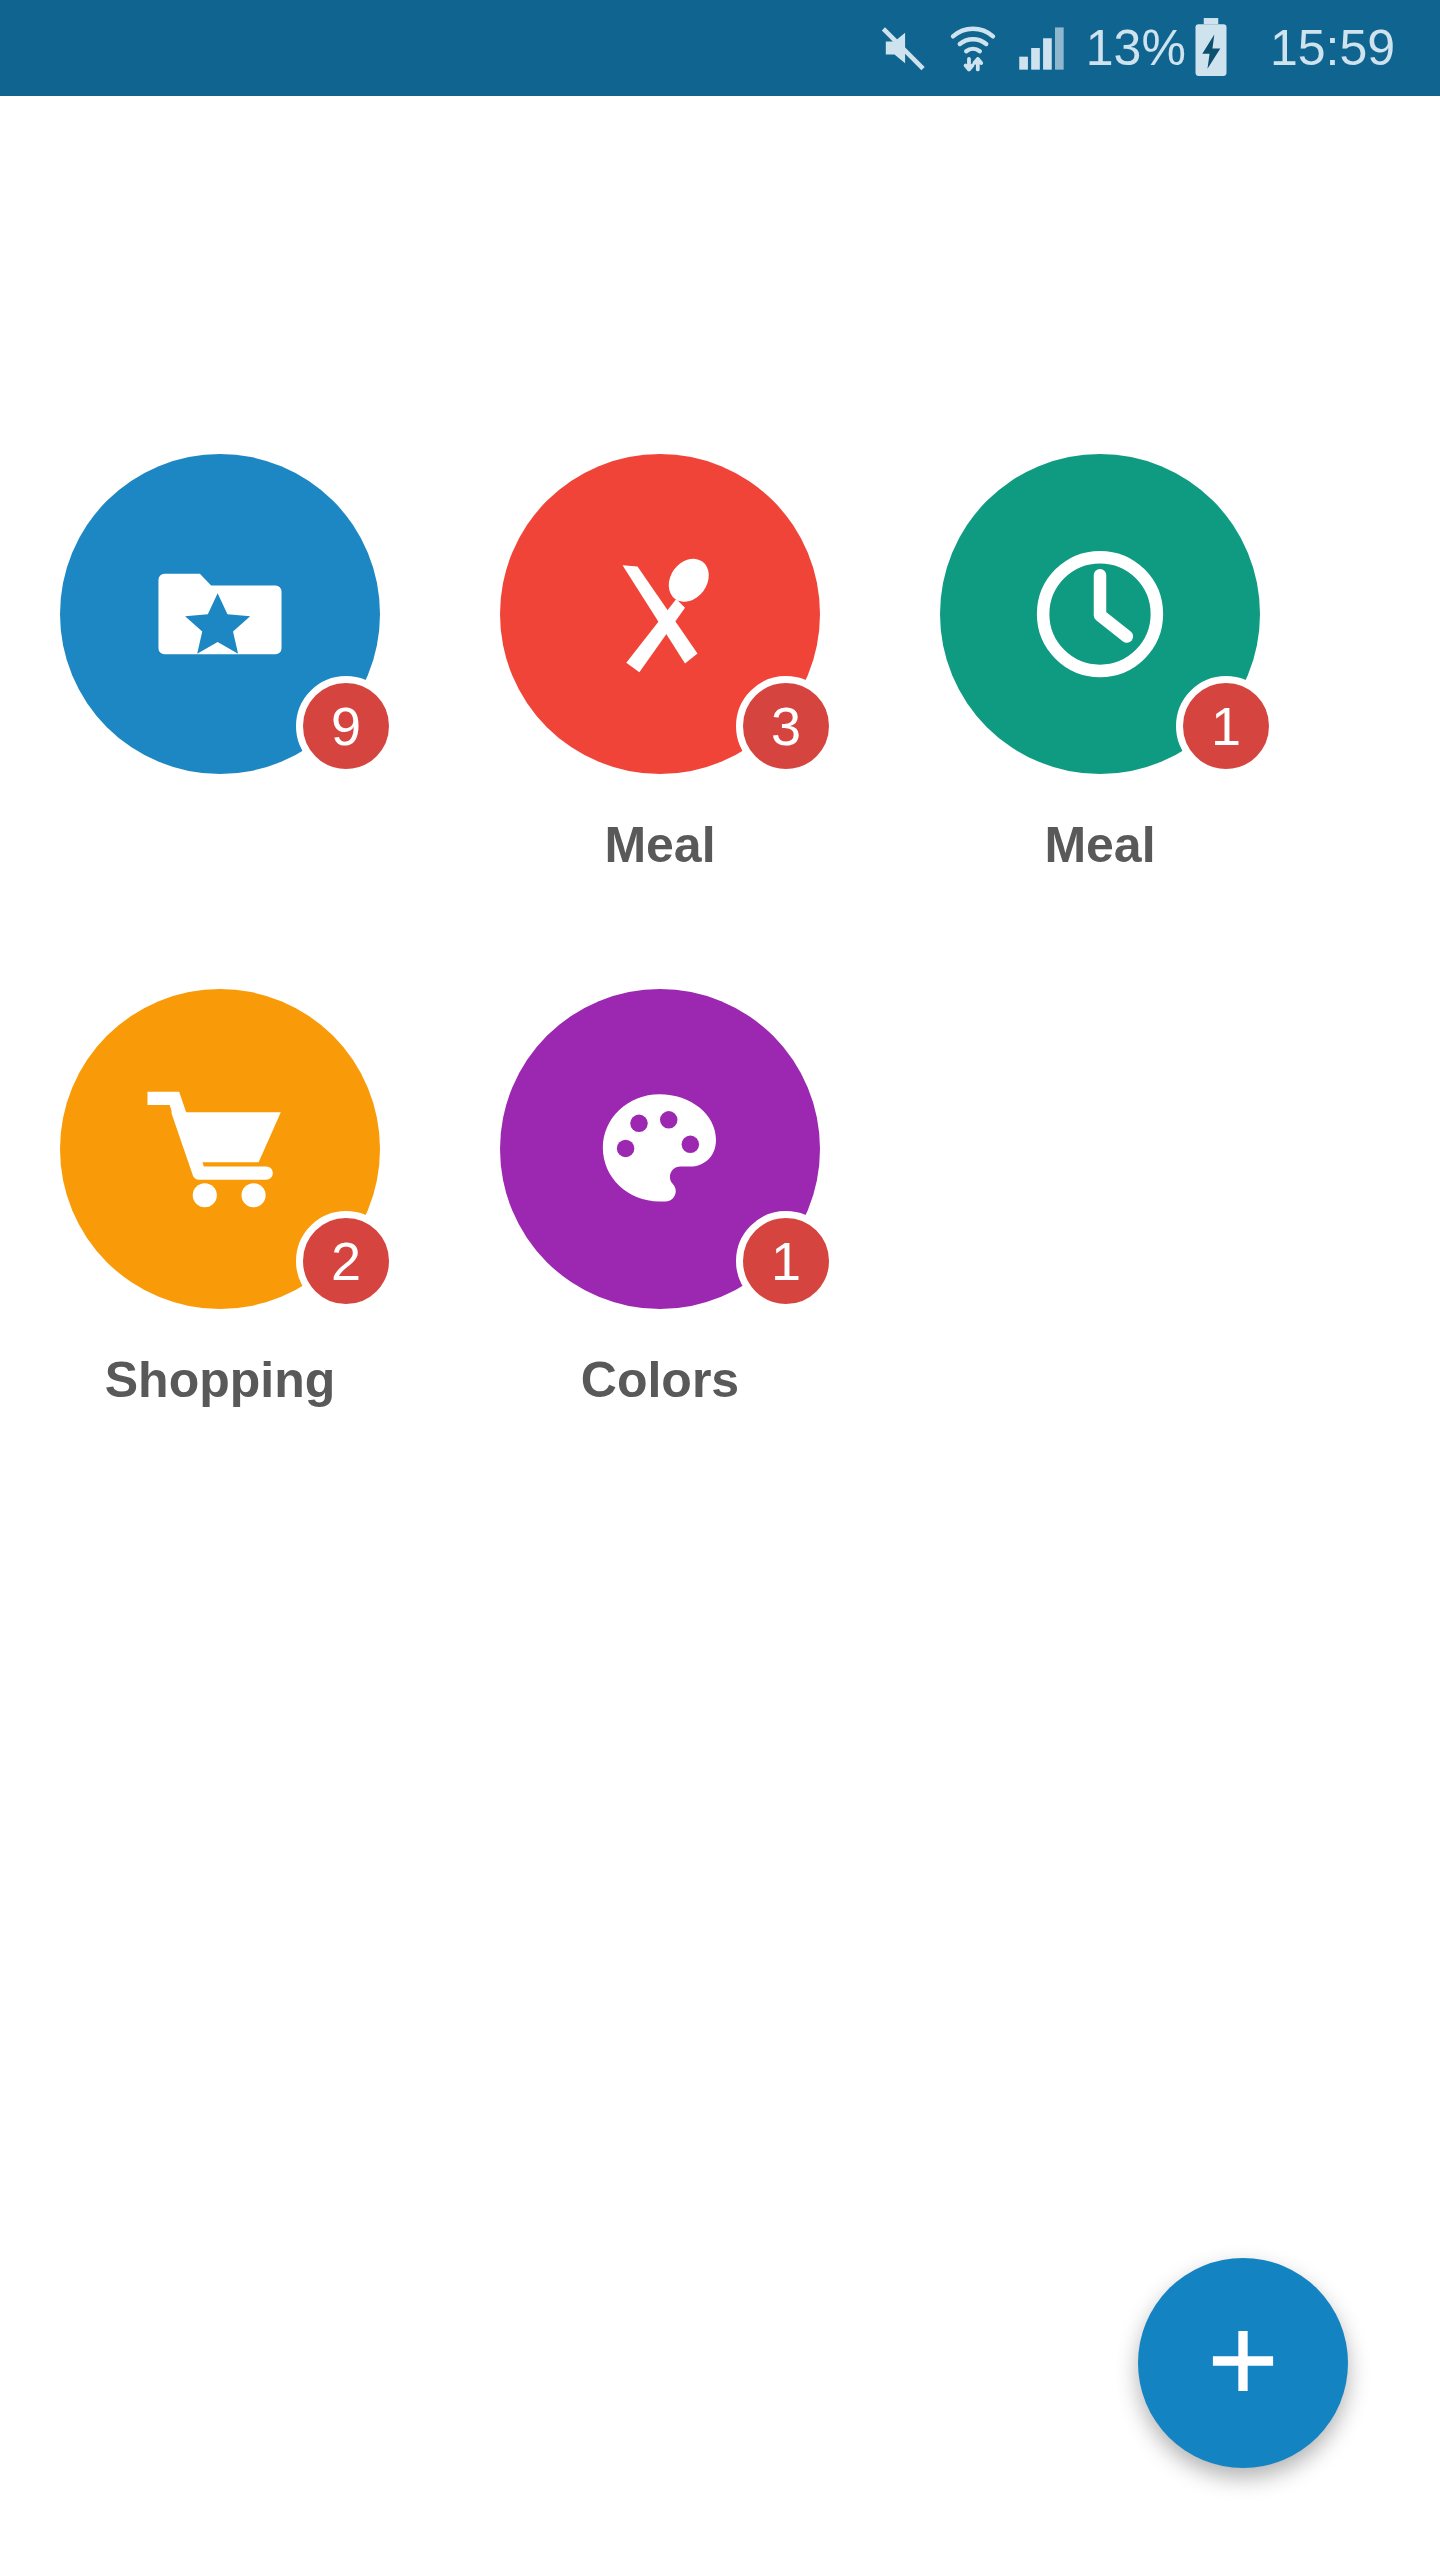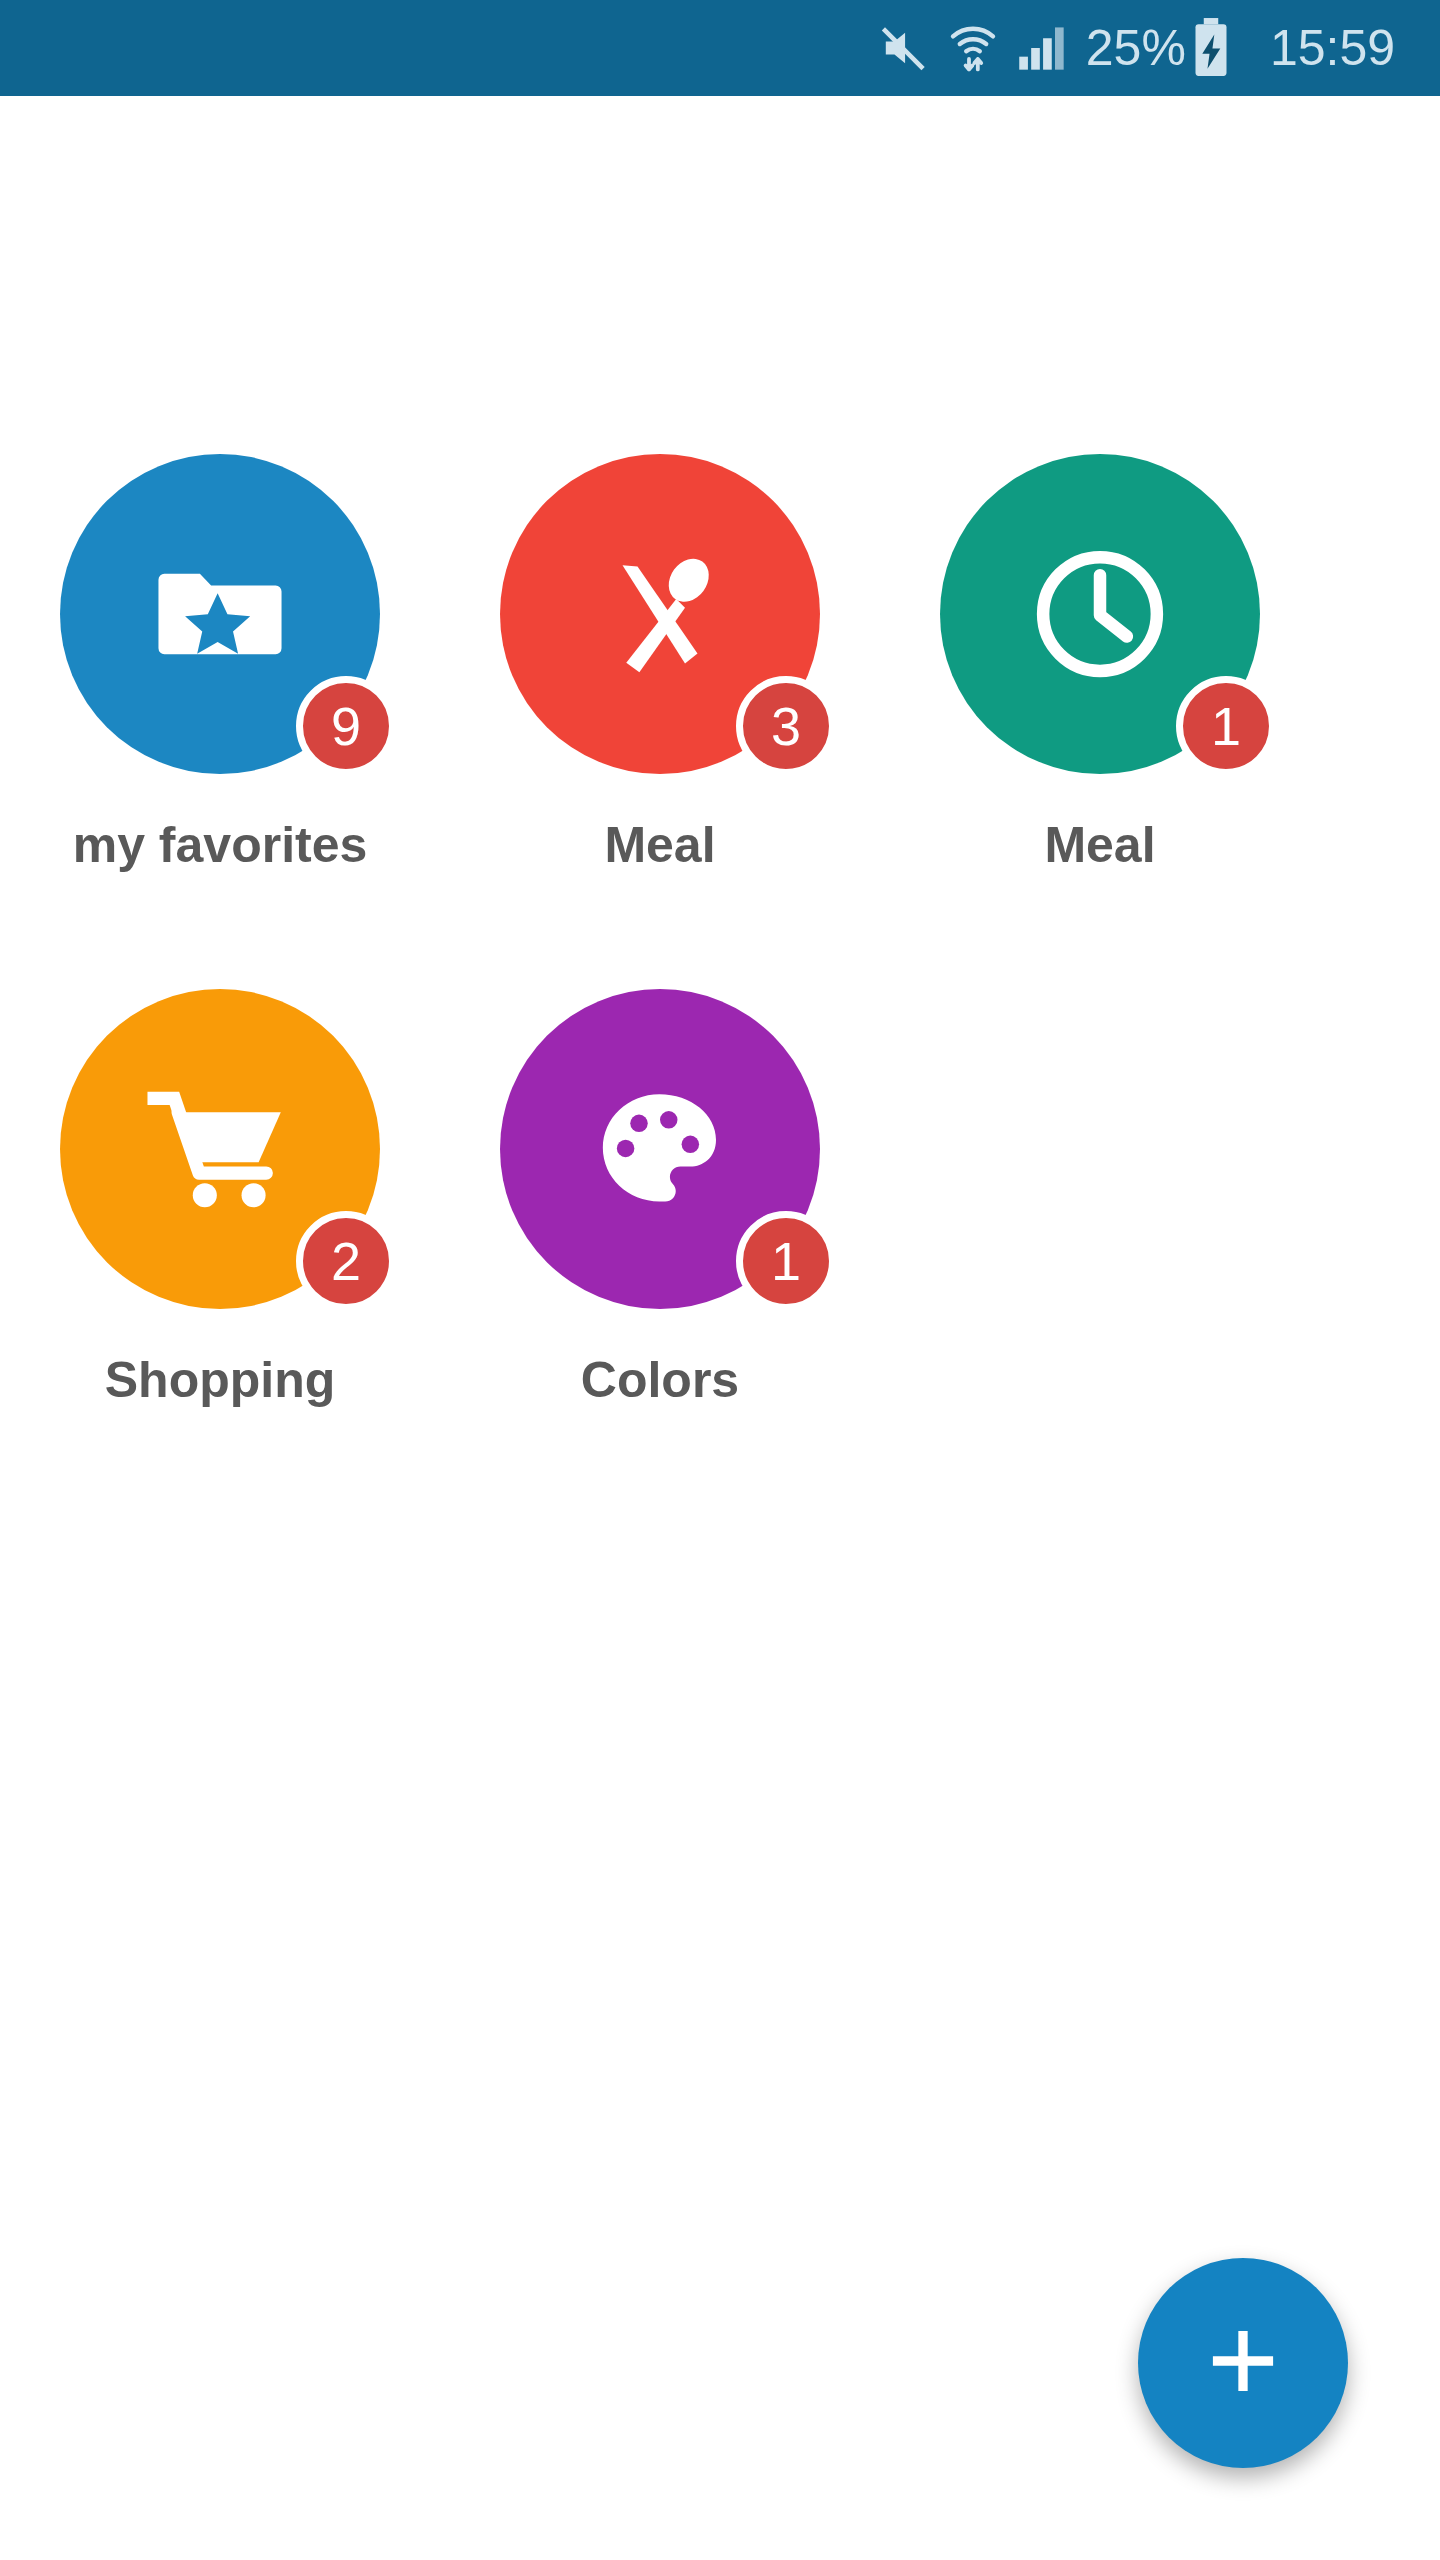--- a/index.html
+++ b/index.html
@@ -129,21 +129,21 @@
 
     <span class="sb-item sb-icon">
       <svg width="52" height="50" viewBox="0 0 24 22">
         <rect x="1.5" y="15" width="4" height="6" fill="#cfe3ee"></rect>
         <rect x="7" y="11" width="4" height="10" fill="#cfe3ee"></rect>
         <rect x="12.5" y="6.5" width="4" height="14.5" fill="#cfe3ee"></rect>
         <rect x="18" y="1.5" width="4" height="19.5" fill="#8fb8ce"></rect>
       </svg>
     </span>
 
-    <span class="sb-text">25%</span>
+    <span class="sb-text">13%</span>
 
     <span class="sb-item sb-batt">
       <svg width="42" height="62" viewBox="0 0 20 30">
         <rect x="6.5" y="0.5" width="7" height="3" fill="#cfe3ee"></rect>
         <rect x="2.5" y="3.5" width="15" height="25" rx="1.5" fill="#cfe3ee"></rect>
         <path d="M11.6 8.5L5.8 17.8h3.5L8.3 25l6.2-9.8h-3.8l0.9-6.7z" fill="#0d4f6e"></path>
       </svg>
     </span>
 
     <span class="sb-text sb-clock">15:59</span>
@@ -159,21 +159,20 @@
           <div class="bubble" style="background:#1c87c2">
             <span class="glyph">
               <svg width="142" height="142" viewBox="0 0 24 24">
                 <path d="M2.6 5.2h6.0l1.9 2.0h10.9a1 1 0 0 1 1 1v9.6a1 1 0 0 1-1 1H2.6a1 1 0 0 1-1-1V6.2a1 1 0 0 1 1-1z" fill="#ffffff"></path>
                 <path d="M11.6 8.5l1.66 3.55 3.84 0.35-2.9 2.56 0.86 3.76-3.46-2.0-3.46 2.0 0.86-3.76-2.9-2.56 3.84-0.35z" fill="#1c87c2"></path>
               </svg>
             </span>
           </div>
           <div class="badge">9</div>
         </div>
-        <div class="cell-label">my favorites</div>
       </div>
 
       <div class="cell">
         <div class="bubble-wrap">
           <div class="bubble" style="background:#f04438">
             <span class="glyph">
               <svg width="150" height="150" viewBox="0 0 24 24">
                 <path d="M6.0 4.2l2.4 0.2 9.6 13.9-2.0 1.6z" fill="#ffffff"></path>
                 <ellipse cx="16.6" cy="6.6" rx="2.9" ry="3.7" transform="rotate(36 16.6 6.6)" fill="#ffffff"></ellipse>
                 <path d="M14.6 9.6L6.6 19.8l2.1 1.5 7.3-10.3z" fill="#ffffff"></path>

